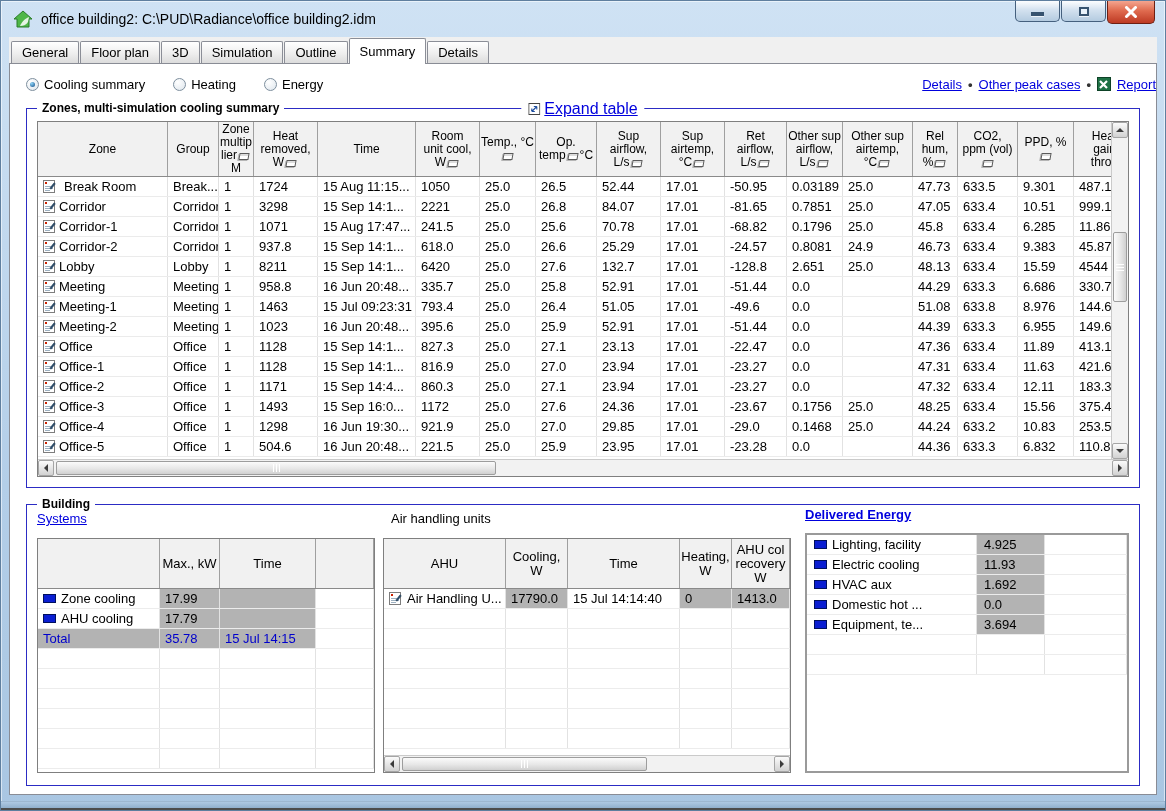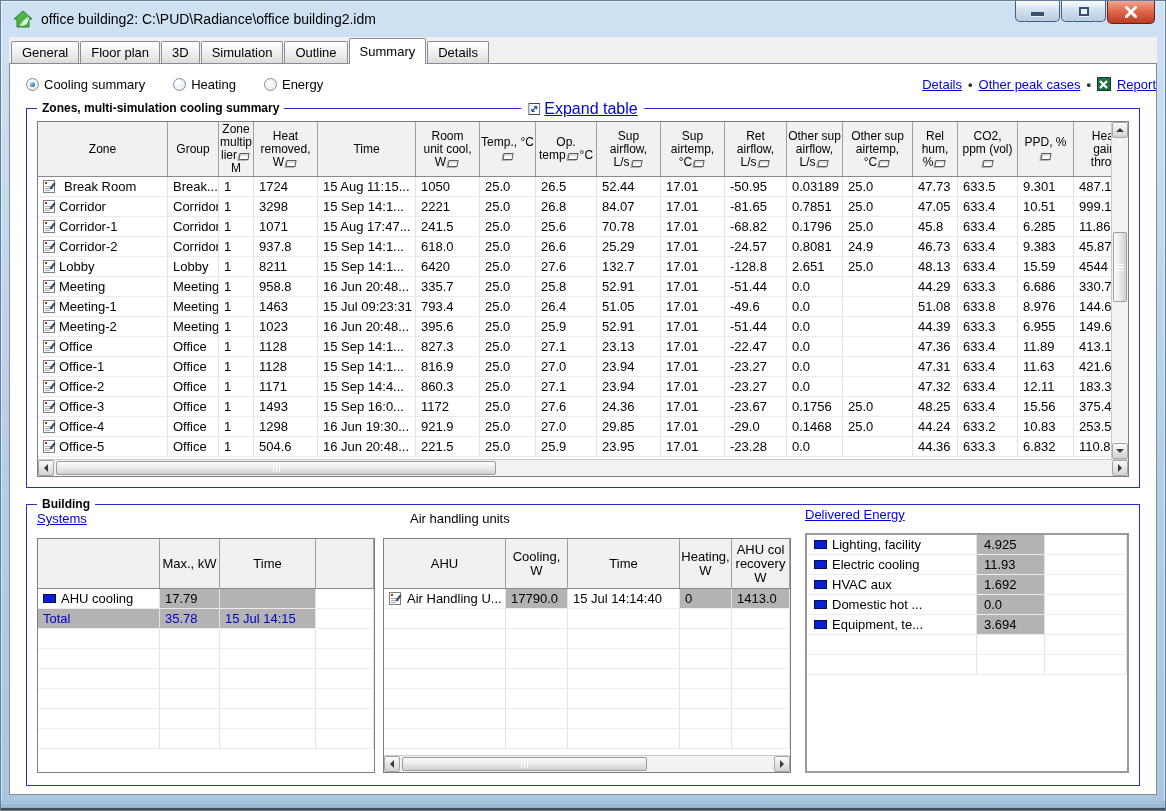--- a/index.html
+++ b/index.html
@@ -74,23 +74,23 @@
   .small-table { position:absolute; border:1px solid #7f7f7f; background:#fff; overflow:hidden; }
   .sys-table { left:10px; top:33px; width:338px; bottom:12px; }
   .st-head { display:flex; background:#f1f1f1; border-bottom:1px solid #8a8a8a; }
   .st-th { flex:none; border-right:1px solid #9f9f9f; display:flex; flex-direction:column; align-items:center; justify-content:center; font-size:13px; line-height:14px; text-align:center; }
   .st-tr { display:flex; height:20px; border-bottom:1px solid #ececec; }
   .st-td { flex:none; border-right:1px solid #e2e2e2; font-size:13px; padding:2px 3px 0 5px; white-space:nowrap; overflow:hidden; }
   .st-td.gray { background:#b3b3b3; }
   .st-td.lbl { display:flex; align-items:center; gap:5px; padding-top:0; }
   .blue-text { color:#0000cc; }
   .swatch { width:13px; height:9px; background:#0a1ed2; border:1px solid #00105e; flex:none; }
-  .ahu-label { position:absolute; left:383px; top:6px; font-size:13px; }
+  .ahu-label { position:absolute; left:364px; top:6px; font-size:13px; }
   .ahu-table { left:356px; top:33px; width:408px; bottom:12px; }
-  .meters-link { position:absolute; left:778px; top:2px; font-size:13px; }
+  .meters-link { position:absolute; left:778px; top:2px; font-size:13px;font-weight:bold; }
   .meters-table { left:778px; top:28px; right:10px; bottom:12px; border:2px solid #9a9a9a; }
   .mt-head { display:flex; height:23px; background:#f7f7f7; border-bottom:1px solid #bdbdbd; }
   .mt-th { flex:none; border-right:1px solid #d9d9d9; font-size:13px; padding:3px 0 0 7px; }
   .mt-tr { display:flex; height:20px; border-bottom:1px solid #ececec; }
   .mt-td { flex:none; border-right:1px solid #e2e2e2; font-size:13px; padding:2px 3px 0 7px; white-space:nowrap; overflow:hidden; }
   .mt-td.lbl { display:flex; align-items:center; gap:5px; padding-top:0; }
   .mt-td.gray { background:#b3b3b3; }
   
   .frame-bottom { position:absolute; left:0; right:0; bottom:0; height:9px; background:linear-gradient(#aec9e3,#86a6c4); border-top:1px solid #9db7d0; }
   .frame-bottom::after { content:""; position:absolute; left:0; right:0; bottom:0; height:2px; background:#4c4c4c; }
@@ -730,20 +730,29 @@
         <div class="st-head" style="height:50px;">
             <div class="st-th" style="width: 122px;"></div>
             <div class="st-th" style="width: 60px;">Max., kW</div>
             <div class="st-th" style="width: 96px;">Time</div>
             <div class="st-th" style="width: 58px;"></div>
           </div>
         <div>
             <div class="st-tr">
               <div class="st-td lbl" style="width: 122px;">
                 <span class="swatch" style="background: rgb(10, 30, 210);"></span>
+                <span>Zone cooling</span>
+              </div>
+              <div class="st-td gray" style="width: 60px;">17.99</div>
+              <div class="st-td gray" style="width: 96px;"></div>
+              <div class="st-td" style="width: 58px;"></div>
+            </div>
+            <div class="st-tr">
+              <div class="st-td lbl" style="width: 122px;">
+                <span class="swatch" style="background: rgb(10, 30, 210);"></span>
                 <span>AHU cooling</span>
               </div>
               <div class="st-td gray" style="width: 60px;">17.79</div>
               <div class="st-td gray" style="width: 96px;"></div>
               <div class="st-td" style="width: 58px;"></div>
             </div>
             <div class="st-tr">
               <div class="st-td lbl gray" style="width: 122px;">
                 <span class="blue-text">Total</span>
               </div>

